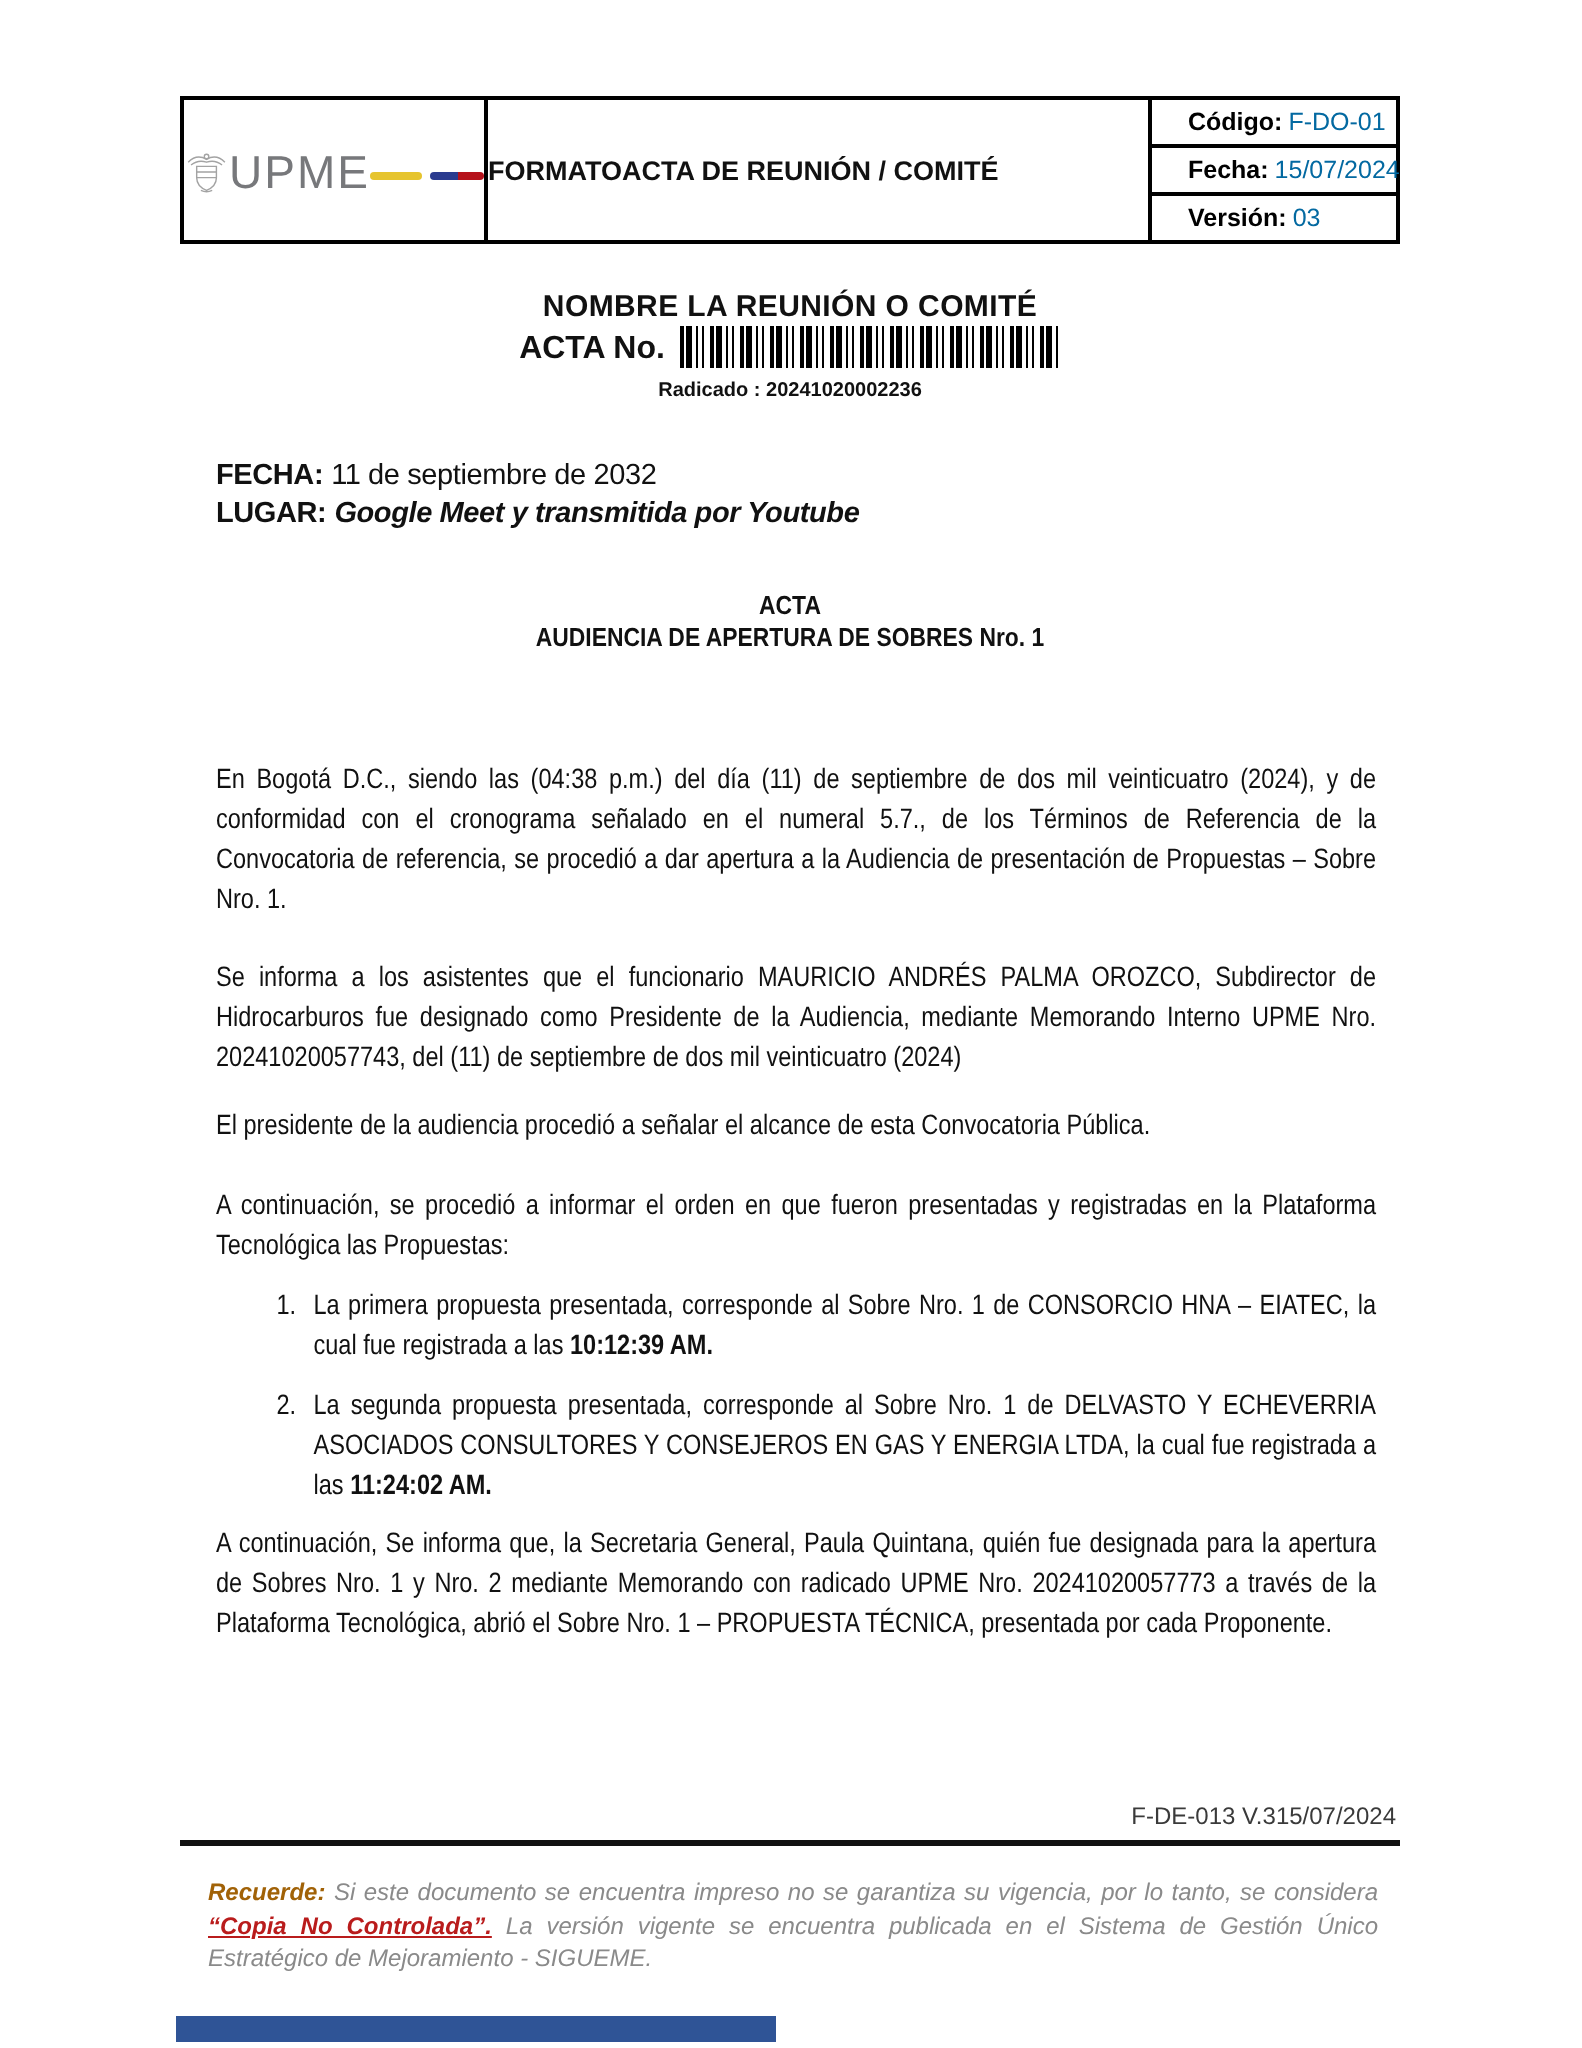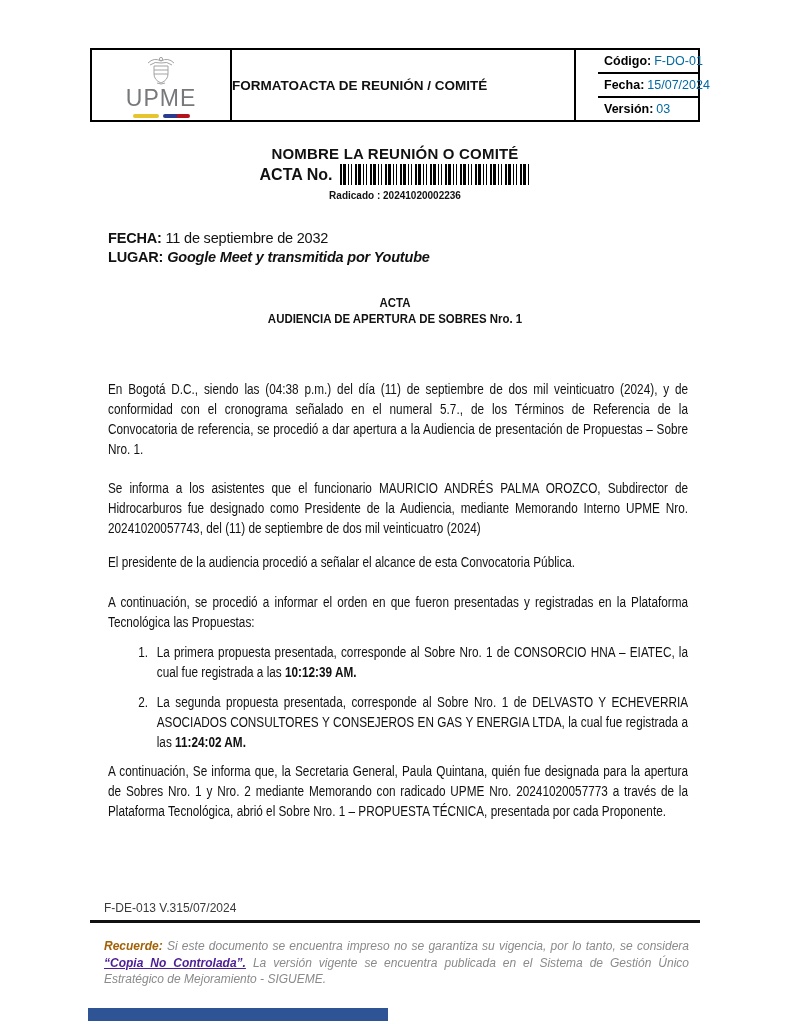--- a/index.html
+++ b/index.html
@@ -8,29 +8,29 @@
     width:791px;height:1024px;
     background:#ffffff;
     font-family:"Liberation Sans",sans-serif;
     color:#111;
     box-sizing:border-box;
     padding:48px 91px 0 90px;
     overflow:hidden;
   }
   
   .header-table{display:flex;border:2px solid #000;height:74px;box-sizing:border-box;}
-  .logo-cell{width:140px;border-right:2px solid #000;display:flex;flex-direction:column;align-items:center;justify-content:center;padding-top:2px;box-sizing:border-box;}
+  .logo-cell{width:152px;border-right:2px solid #000;display:flex;flex-direction:row;align-items:center;justify-content:center;padding-top:2px;box-sizing:border-box;}
   .logo-text{font-size:23px;color:#77787b;letter-spacing:1px;line-height:1;margin-top:1px;}
   .flag-bar{display:flex;align-items:center;margin-top:3px;height:5px;}
   .flag-bar .fy{width:26px;height:4px;background:#e6c42e;border-radius:2px;margin-right:4px;}
   .flag-bar .fb{width:14px;height:4px;background:#2a3b8f;border-radius:2px 0 0 2px;}
   .flag-bar .fr{width:13px;height:4px;background:#b5121b;border-radius:0 2px 2px 0;}
   .title-cell{flex:1;border-right:2px solid #000;display:flex;flex-direction:row;align-items:center;justify-content:flex-start;font-weight:bold;font-size:13.5px;line-height:17px;text-align:center;}
   .meta-cell{width:122px;display:flex;flex-direction:column;font-size:12.5px;}
-  .meta-row{flex:1;display:flex;align-items:center;padding-left:6px;white-space:nowrap;margin-left:22px;}
+  .meta-row{flex:1;display:flex;align-items:center;padding-left:18px;white-space:nowrap;}
   .meta-row + .meta-row{border-top:2px solid #000;}
   .meta-label{font-weight:bold;color:#000;}
   .meta-value{color:#0369a1;margin-left:3px;}
   
   .title-block{text-align:center;margin-top:22px;}
   .tb1{font-weight:bold;font-size:15px;line-height:19px;letter-spacing:0.2px;}
   .tb2{font-weight:bold;font-size:16px;line-height:24px;}
   .barcode{display:inline-block;width:190px;height:21px;vertical-align:-5px;margin-left:8px;
     background:repeating-linear-gradient(90deg,#000 0 2px,#fff 2px 3px,#000 3px 6px,#fff 6px 8px,#000 8px 9px,#fff 9px 11px,#000 11px 12px,#fff 12px 15px);}
   .tb3{font-weight:bold;font-size:10px;line-height:18px;}
@@ -53,33 +53,33 @@
   .p2{margin-top:19px !important;}
   .p3{margin-top:14px !important;}
   .p4{margin-top:20px !important;}
   .p5{margin-top:9px !important;}
   .doc-list-item{position:relative;padding-left:58px;margin-top:10px;box-sizing:border-box;}
   .doc-list-item .num{position:absolute;left:36px;top:0;}
   .time{font-weight:bold;}
   
   .footer-row{
     position:absolute;left:90px;right:91px;top:901px;
-    display:flex;justify-content:flex-start;
+    display:flex;justify-content:flex-end;
     font-size:12px;color:#3a3a3a;
     border-bottom:3px solid #111;
     padding:0 2px 5px 14px;
   }
   .disclaimer{
     position:absolute;left:104px;top:938px;width:585px;
     font-size:12px;line-height:16.5px;
     font-style:italic;color:#8a8a8a;
     text-align:justify;
   }
   .disc-bold{font-weight:bold;color:#a16207;}
-  .disc-red{font-weight:bold;color:#4c1d95;text-decoration:underline;}
+  .disc-red{font-weight:bold;color:#b91c1c;text-decoration:underline;}
   .bottom-bar{position:absolute;left:88px;top:1008px;width:300px;height:13px;background:#2f5496;}
 </style>
 </head>
 <body>
 
 <div class="page">
 
   <div class="header-table">
     <div class="logo-cell">
       <svg width="32" height="32" viewBox="0 0 32 32">

